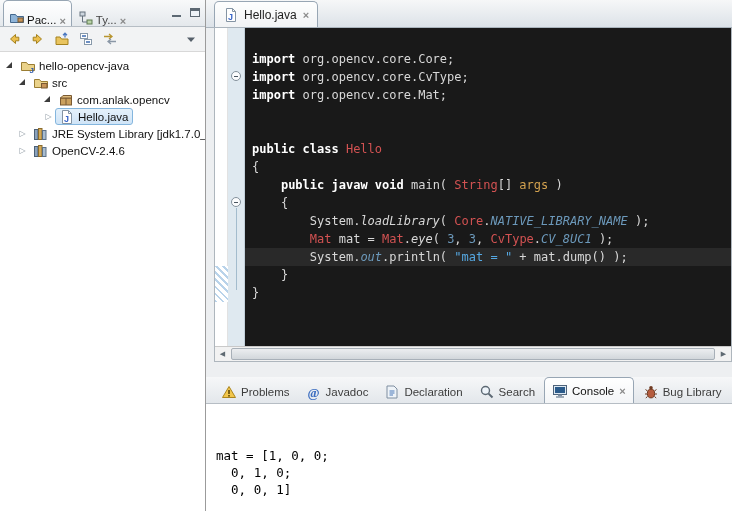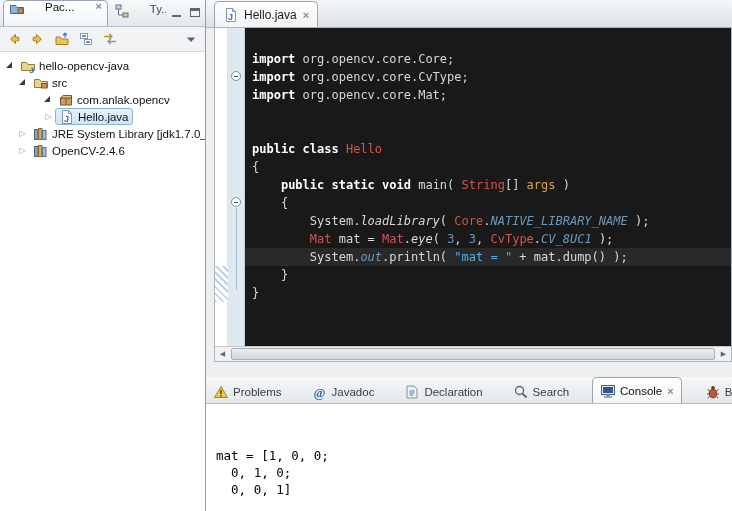--- a/index.html
+++ b/index.html
@@ -6,21 +6,21 @@
   html,body{width:732px;height:511px;overflow:hidden;background:#edeff1;
     font-family:"Liberation Sans","DejaVu Sans",sans-serif;font-size:11.5px;color:#222}
   #app{display:flex;width:732px;height:511px}
 
   
   #left-panel{width:206px;min-width:206px;background:#fff;border-right:1px solid #9b9b9b;
     display:flex;flex-direction:column}
   .view-tabbar{height:27px;background:linear-gradient(#f8f9fa,#e4e8ec);border-bottom:1px solid #b6bdc4;
     display:flex;align-items:flex-end;padding-left:3px}
   #left-tabs{display:flex;align-items:flex-end;flex:1;gap:1px;overflow:hidden}
-  .vtab{display:flex;align-items:flex-start;gap:20px;height:23px;padding:0 5px;color:#444;white-space:nowrap}
+  .vtab{display:flex;align-items:flex-end;gap:2px;height:23px;padding:0 5px;color:#444;white-space:nowrap}
   .vtab.selected{background:linear-gradient(#ffffff,#f2f4f6);border:1px solid #98a6b4;border-bottom:none;
     border-radius:5px 5px 0 0;height:26px;color:#111}
   .close{color:#8a8a8a;font-size:11px;font-weight:bold;line-height:10px;margin-left:1px}
   .tab-actions{display:flex;align-items:center;gap:3px;height:27px;padding:0 3px}
   .winbtn{width:15px;height:15px;display:flex;align-items:center;justify-content:center}
   .view-toolbar{height:25px;background:#f2f3f4;border-bottom:1px solid #d8d8d8;
     display:flex;align-items:center;gap:6px;padding:0 5px}
   .tbtn{width:18px;height:18px;display:flex;align-items:center;justify-content:center}
   .tbtn:last-child{margin-left:auto}
   #tree{flex:1;background:#fff;padding-top:5px;overflow:hidden}
@@ -70,21 +70,21 @@
     display:flex;align-items:center;justify-content:center}
   .sb-arrow.left{left:0}
   .sb-arrow.right{right:0}
   .sb-thumb{position:absolute;left:16px;right:16px;top:1px;height:12px;
     background:linear-gradient(#eceef0,#d2d7db);border:1px solid #a8b0b8;border-radius:2px}
   .sash{height:15px;flex:none}
 
   
   #bottom-panel{flex:1;display:flex;flex-direction:column;min-height:0}
   .panel-tabbar{height:27px;background:linear-gradient(#f6f7f8,#e3e7eb);border-bottom:1px solid #b6bdc4;
-    display:flex;align-items:flex-end;gap:16px;padding-left:0;overflow:hidden;flex:none}
+    display:flex;align-items:flex-end;gap:2px;padding-left:8px;overflow:hidden;flex:none}
   .ptab{display:flex;align-items:center;gap:4px;height:23px;padding:0 7px;color:#3c3c3c;white-space:nowrap}
   .ptab.selected{background:linear-gradient(#ffffff,#f3f5f7);border:1px solid #98a6b4;border-bottom:none;
     border-radius:5px 5px 0 0;height:26px;color:#111}
   #console{flex:1;background:#fff;overflow:hidden;padding:24px 0 0 10px}
   .console-header{font-size:11.5px;color:#1a1a1a;white-space:nowrap}
   .console-output{font-family:"DejaVu Sans Mono","Liberation Mono",monospace;font-size:12.5px;
     line-height:17px;color:#000;margin-top:19px;white-space:pre}
 </style>
 </head>
 <body>
@@ -275,21 +275,21 @@
           </div>
         <div id="code">
             <div class="cline"></div>
             <div class="cline"><span class="tk-k">import </span><span class="tk-d">org.opencv.core.Core;</span></div>
             <div class="cline"><span class="tk-k">import </span><span class="tk-d">org.opencv.core.CvType;</span></div>
             <div class="cline"><span class="tk-k">import </span><span class="tk-d">org.opencv.core.Mat;</span></div>
             <div class="cline"></div>
             <div class="cline"></div>
             <div class="cline"><span class="tk-k">public class </span><span class="tk-t">Hello</span></div>
             <div class="cline"><span class="tk-d">{</span></div>
-            <div class="cline"><span class="tk-d">    </span><span class="tk-k">public static void </span><span class="tk-d">main( </span><span class="tk-t">String</span><span class="tk-d">[] </span><span class="tk-p">args</span><span class="tk-d"> )</span></div>
+            <div class="cline"><span class="tk-d">    </span><span class="tk-k">public javaw void </span><span class="tk-d">main( </span><span class="tk-t">String</span><span class="tk-d">[] </span><span class="tk-p">args</span><span class="tk-d"> )</span></div>
             <div class="cline"><span class="tk-d">    {</span></div>
             <div class="cline"><span class="tk-d">        System.</span><span class="tk-sm">loadLibrary</span><span class="tk-d">( </span><span class="tk-t">Core</span><span class="tk-d">.</span><span class="tk-sf">NATIVE_LIBRARY_NAME</span><span class="tk-d"> );</span></div>
             <div class="cline"><span class="tk-d">        </span><span class="tk-t">Mat</span><span class="tk-d"> mat = </span><span class="tk-t">Mat</span><span class="tk-d">.</span><span class="tk-sm">eye</span><span class="tk-d">( </span><span class="tk-n">3</span><span class="tk-d">, </span><span class="tk-n">3</span><span class="tk-d">, </span><span class="tk-t">CvType</span><span class="tk-d">.</span><span class="tk-sf">CV_8UC1</span><span class="tk-d"> );</span></div>
             <div class="cline current"><span class="tk-d">        System.</span><span class="tk-sf">out</span><span class="tk-d">.println( </span><span class="tk-s">"mat = "</span><span class="tk-d"> + mat.dump() );</span></div>
             <div class="cline"><span class="tk-d">    }</span></div>
             <div class="cline"><span class="tk-d">}</span></div>
           </div>
       </div>
       <div class="hscroll">
         <span class="sb-arrow left">◀</span>

